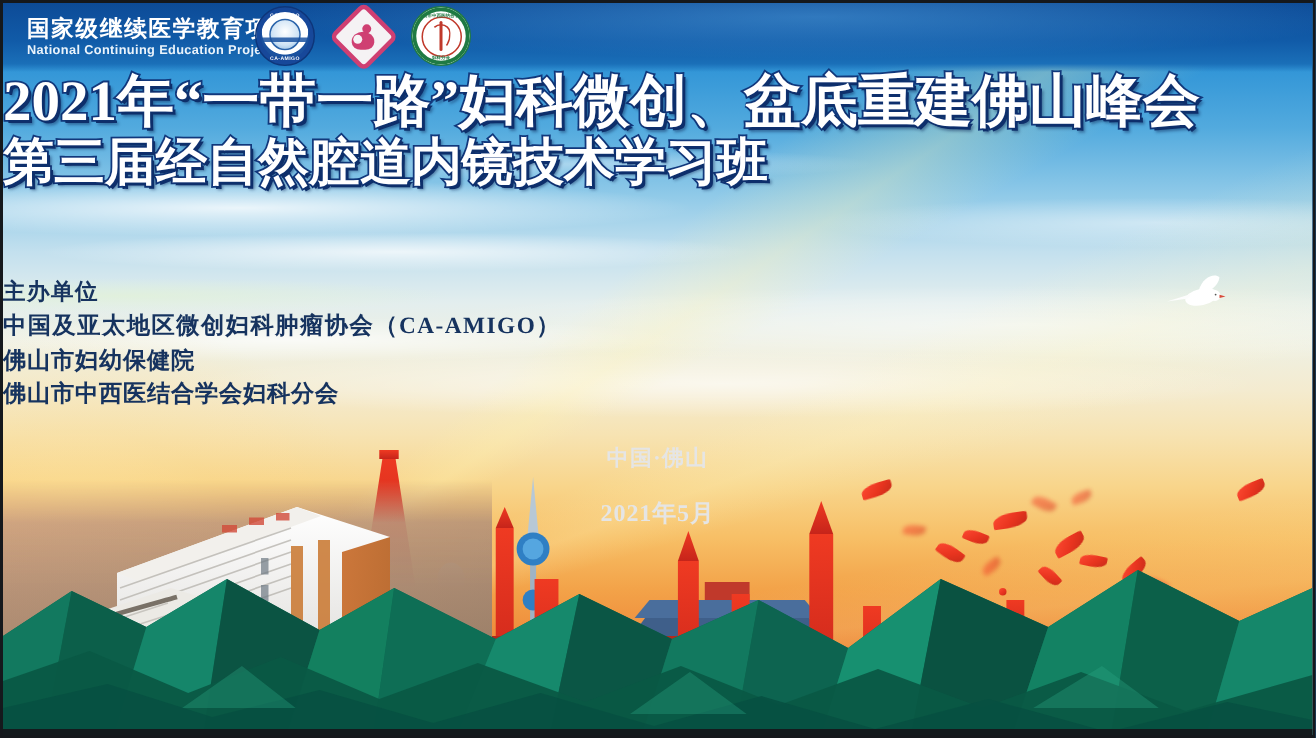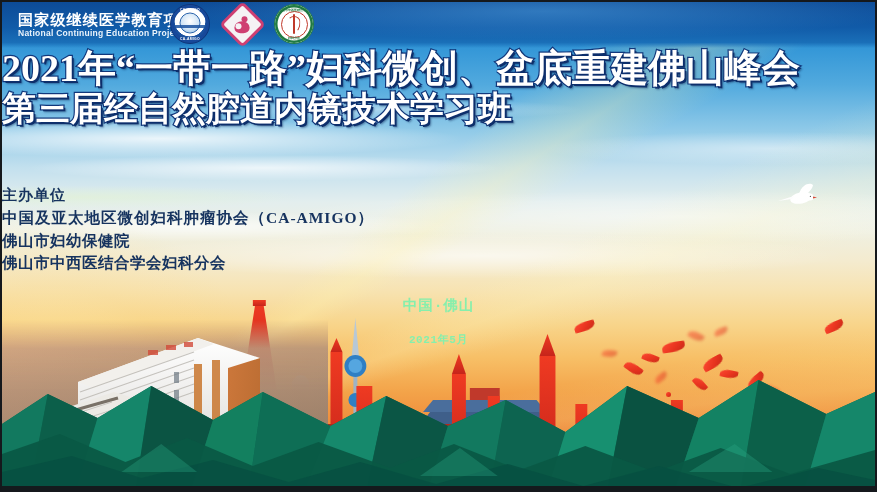--- a/index.html
+++ b/index.html
@@ -227,25 +227,25 @@
     color: #16335f; font-weight: bold;
   }
   #org-heading { font-size: 15px; margin-bottom: 7px; letter-spacing: 1px; }
   .org-line { font-size: 15.5px; margin-bottom: 7px; letter-spacing: .5px; white-space: nowrap; }
   #org-line-2 { letter-spacing: 1px; }
 
   
   #place-block {
     position: absolute; left: 0; top: 297px; width: 100%;
     text-align: center; line-height: 1.0;
-    font-family: Liberation Mono, monospace;
-    color: #86efac; font-weight: bold;
+    font-family: Liberation Serif, serif;
+    color: #e5e5e5; font-weight: bold;
   }
   #place-city { font-size: 14.5px; margin-bottom: 7px; letter-spacing: 1px; }
-  #place-date { font-size: 11px; letter-spacing: .6px; margin-top: 21px; }
+  #place-date { font-size: 16px; letter-spacing: .6px; margin-top: 21px; }
 
   
   #dove { position: absolute; left: 772px; top: 178px; width: 46px; height: 30px; }
 
   
   .petal {
     position: absolute;
     background: linear-gradient(135deg, #ff4a33 0%, #e8341f 55%, #c42a18 100%);
     border-radius: 60% 10% 60% 10%;
     filter: blur(.2px);

